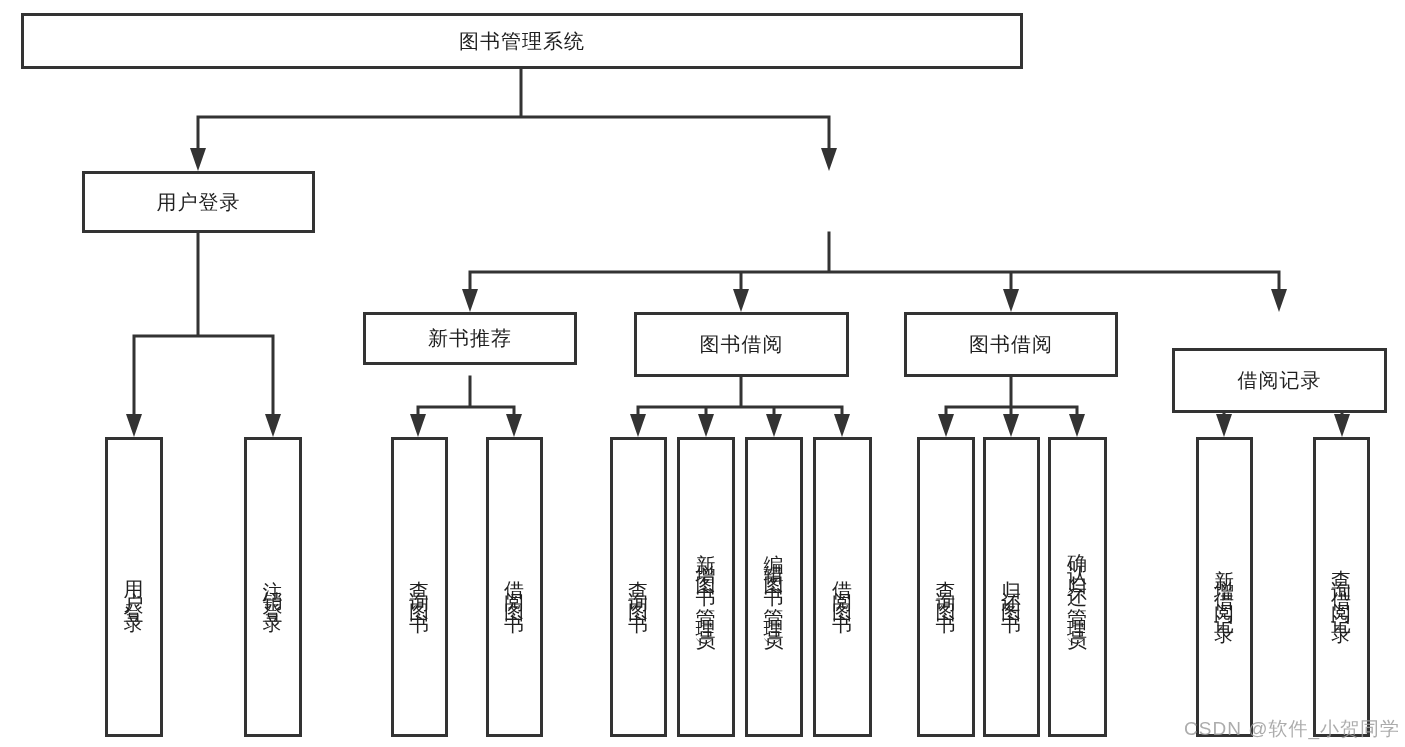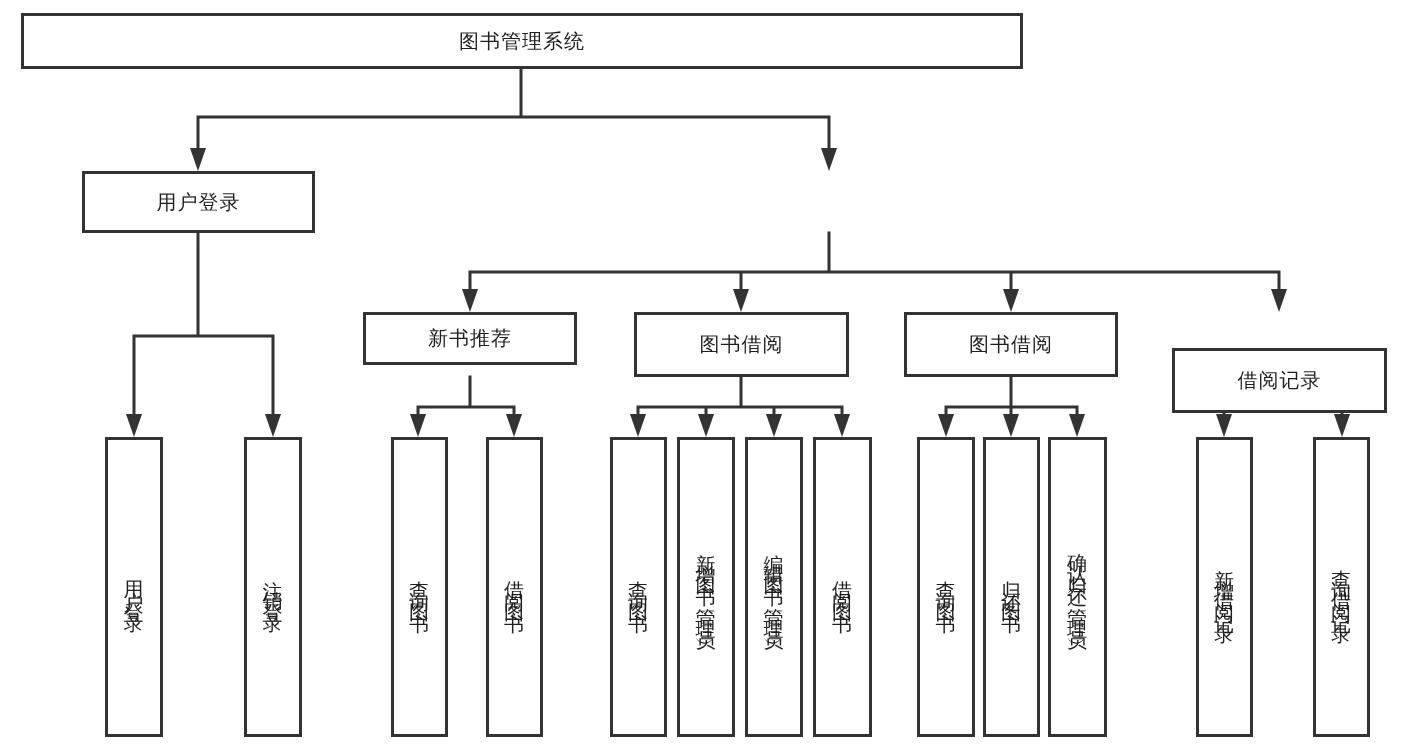--- a/index.html
+++ b/index.html
@@ -149,13 +149,14 @@
   <div class="node vnode leaf" id="l-bb-edit">编辑图书（管理员）</div>
   <div class="node vnode leaf" id="l-bb-b">借阅图书</div>
 
   <div class="node vnode leaf" id="l-cb-q">查询图书</div>
   <div class="node vnode leaf" id="l-cb-r">归还图书</div>
   <div class="node vnode leaf" id="l-cb-c">确认归还（管理员）</div>
 
   <div class="node vnode leaf" id="l-br-add">新增借阅记录</div>
   <div class="node vnode leaf" id="l-br-q">查询借阅记录</div>
 
+  <div id="watermark">CSDN @软件_小贺同学</div>
 </div>
 
 </body></html>

